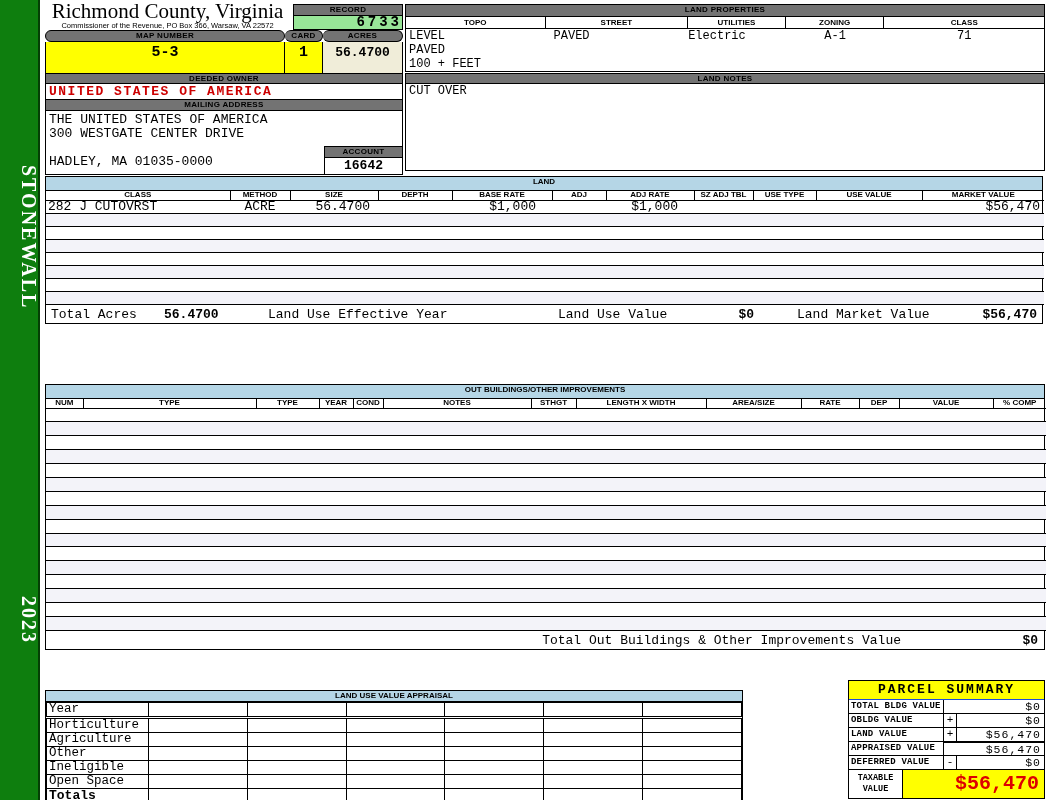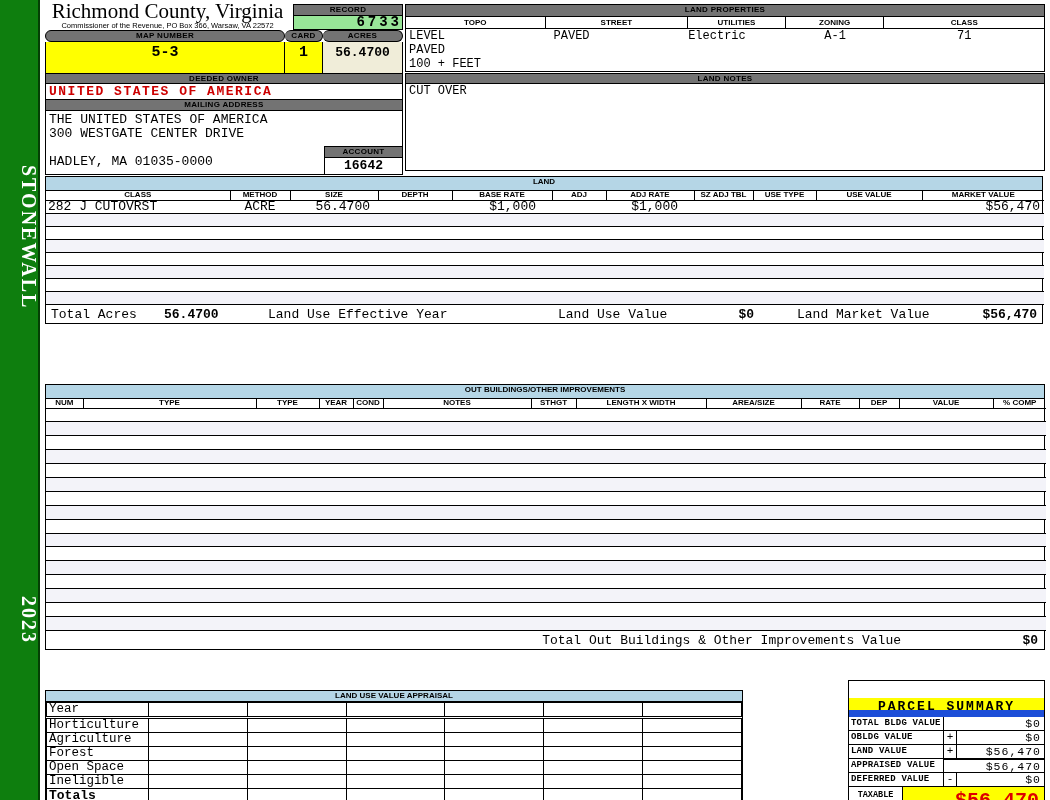--- a/index.html
+++ b/index.html
@@ -99,22 +99,22 @@
   
   .appraisal { position:absolute; left:45px; top:690px; width:698px; border:1px solid #000; }
   .ap-grid { width:100%; border-collapse:collapse; table-layout:fixed; }
   .ap-grid td { border:1px solid #000; height:13px; font-size:12.5px; line-height:13px;
     padding:0 0 0 2px; }
   .ap-grid tr.sep td { border-bottom:3px double #000; }
   .ap-grid tr:last-child td { font-weight:bold; font-size:13px; }
 
   
   .parcel { position:absolute; left:848px; top:680px; width:197px; border:1px solid #000; background:#fff; }
-  .pc-title { background:#ffff00; border-bottom:7px solid #1d4ed8; text-align:center; font-weight:bold;
-    font-size:13px; letter-spacing:2px; height:19px; line-height:18px;margin-top:17px; }
+  .pc-title { background:#ffff00; border-bottom:1px solid #1d4ed8; text-align:center; font-weight:bold;
+    font-size:13px; letter-spacing:2px; height:19px; line-height:18px; }
   .pc-row { display:flex; border-bottom:1px solid #000; height:14px; }
   .pc-label { width:95px; border-right:1px solid #000; font-size:9px; font-weight:bold;
     line-height:13px; padding-left:2px; letter-spacing:.2px; white-space:nowrap; }
   .pc-op { width:13px; border-right:1px solid #000; font-size:11px; line-height:12px; text-align:center; }
   .pc-val { flex:1; font-size:11.5px; line-height:13px; text-align:right; padding-right:3px; letter-spacing:1px; }
   .pc-row.sum .pc-val { border-top:1px solid #000; }
   .pc-tax { display:flex; height:28px; }
   .pc-tax-label { width:54px; border-right:1px solid #000; text-align:center;
     font-size:8.5px; font-weight:bold; line-height:11px; padding-top:3px; }
   .pc-tax-val { flex:1; background:#ffff00; color:#dd0000; font-weight:bold; font-size:20px;
@@ -395,39 +395,39 @@
         <tr>
           <td>Agriculture</td>
             <td></td>
             <td></td>
             <td></td>
             <td></td>
             <td></td>
             <td></td>
           </tr>
         <tr>
-          <td>Forest</td>
+          <td>Other</td>
+            <td></td>
+            <td></td>
+            <td></td>
+            <td></td>
+            <td></td>
+            <td></td>
+          </tr>
+        <tr>
+          <td>Ineligible</td>
             <td></td>
             <td></td>
             <td></td>
             <td></td>
             <td></td>
             <td></td>
           </tr>
         <tr>
           <td>Open Space</td>
-            <td></td>
-            <td></td>
-            <td></td>
-            <td></td>
-            <td></td>
-            <td></td>
-          </tr>
-        <tr>
-          <td>Ineligible</td>
             <td></td>
             <td></td>
             <td></td>
             <td></td>
             <td></td>
             <td></td>
           </tr>
         <tr>
           <td>Totals</td>
             <td></td>

